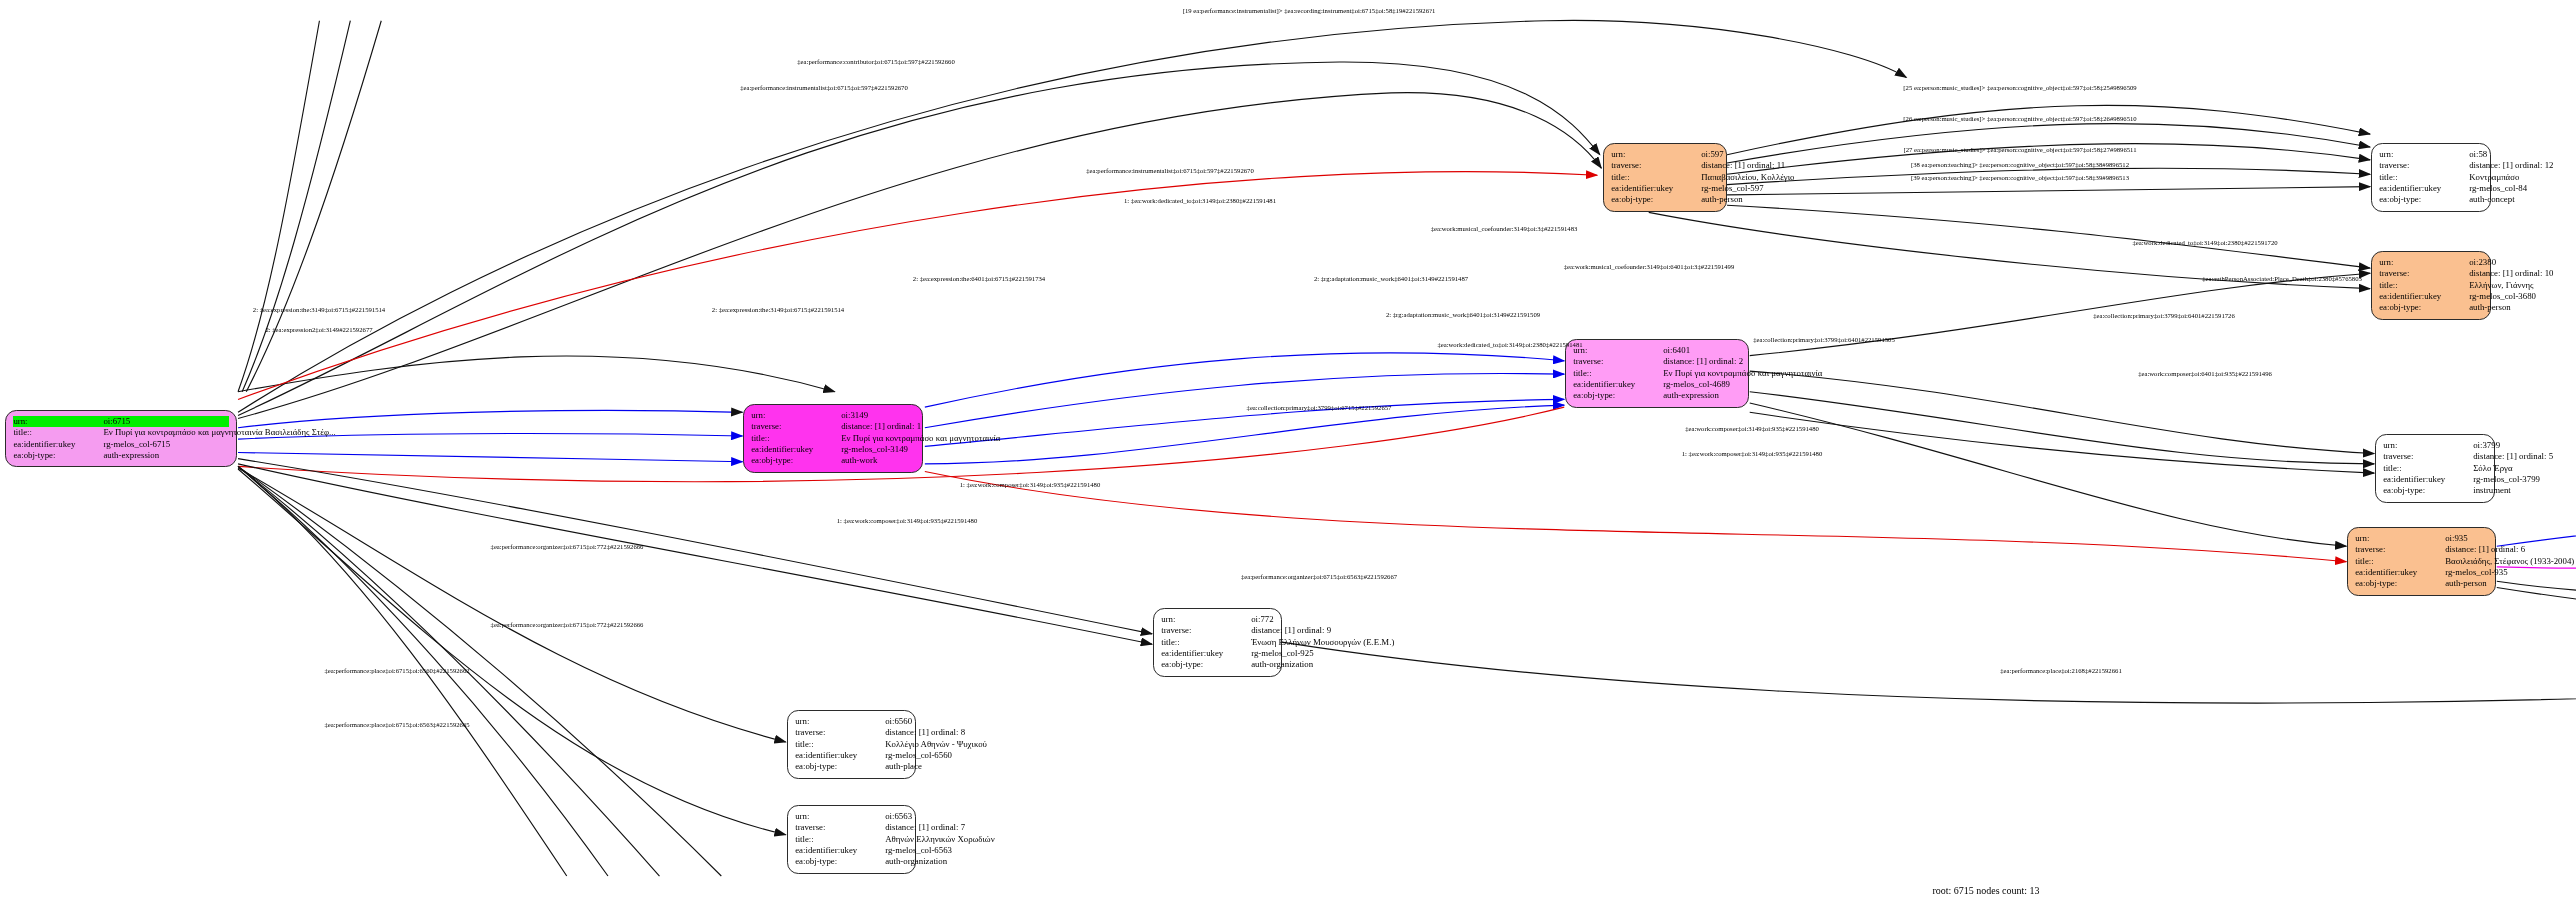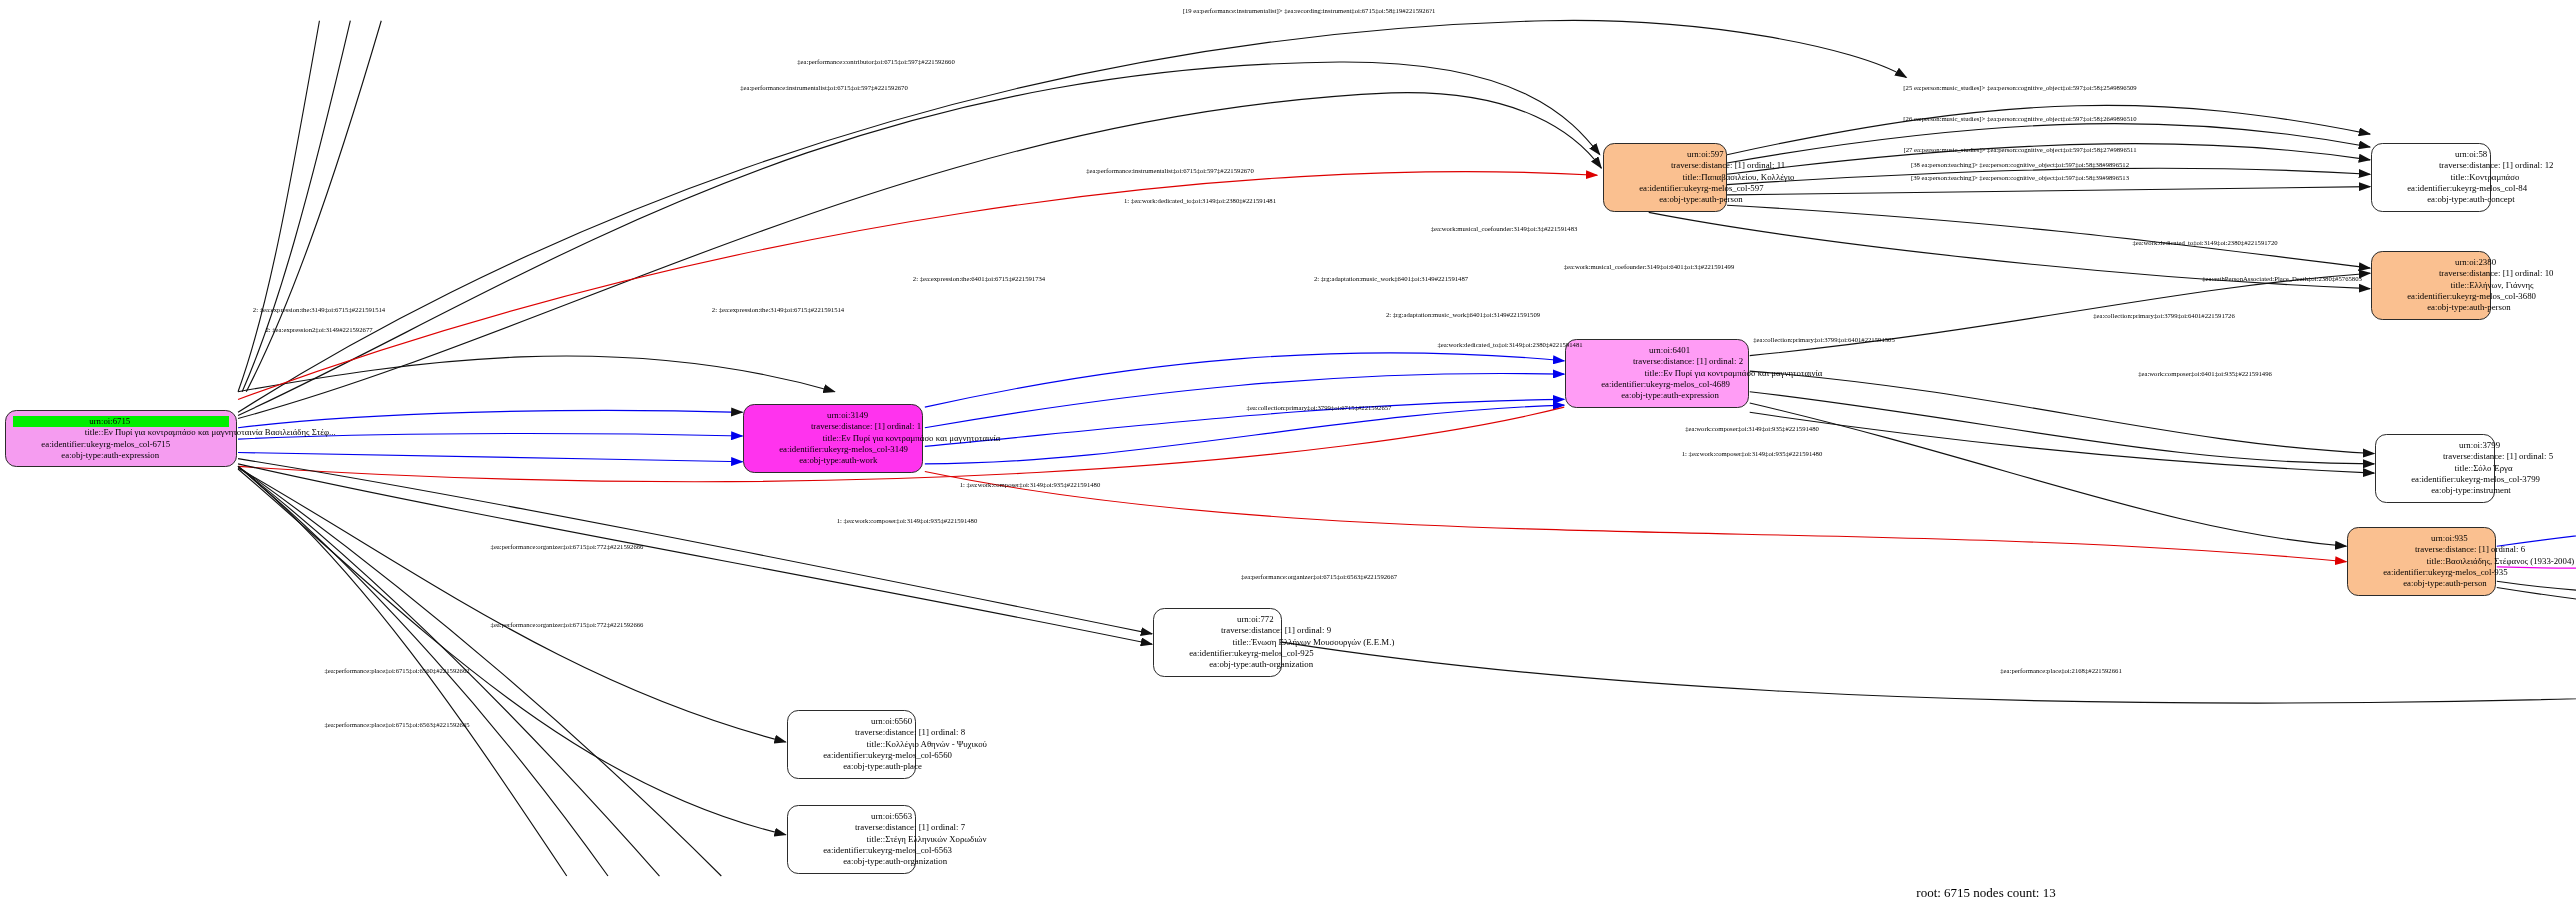--- a/index.html
+++ b/index.html
@@ -6,28 +6,28 @@
   body{font-family:"Liberation Serif", serif;}
   #canvas{position:relative;width:3976px;height:905px;overflow:hidden;background:#fff;}
   svg.edges{position:absolute;left:0;top:0;width:3976px;height:905px;pointer-events:none;}
   .node{position:absolute;border:1px solid #2b2b2b;border-radius:11.3px;box-sizing:border-box;
         padding:5.2px 7.2px;background:#ffffff;}
   .node.person{background:#fac090;}
   .node.expr{background:#ff9cf5;}
   .node.work{background:#ff33ee;}
   .node.root{background:#f59cf0;}
   .row{display:flex;align-items:baseline;white-space:nowrap;line-height:1.28;font-size:8.8px;color:#000;}
-  .k{width:90px;flex:0 0 90px;text-align:right;}
+  .k{width:90px;flex:0 0 90px;}
   .v{flex:1 1 auto;}
   .root .row.urnrow{background:#00ee00;}
   .root .row.urnrow .k{background:#00ee00;}
   .elabel{position:absolute;font-size:7.7px;color:#000;white-space:nowrap;
           transform:translate(-50%,-50%);background:rgba(255,255,255,0.0);}
   .elabel.xs{font-size:6.7px;}
-  .footer{position:absolute;font-size:13px;color:#000;white-space:nowrap;transform:translateX(-50%);}
+  .footer{position:absolute;font-size:10px;color:#000;white-space:nowrap;transform:translateX(-50%);}
 </style>
 </head>
 <body>
 
 <div id="canvas">
 
   <svg class="edges" viewBox="0 0 7717 1756">
     <defs>
       <marker id="ah" markerWidth="11" markerHeight="8" refX="10" refY="4" orient="auto">
         <path d="M0,0 L11,4 L0,8 z" fill="#111"></path>
@@ -325,21 +325,21 @@
         <div class="row urnrow">
           <span class="k">urn:</span>
           <span class="v">oi:6563</span>
         </div>
         <div class="row">
           <span class="k">traverse:</span>
           <span class="v">distance: [1]    ordinal: 7</span>
         </div>
         <div class="row">
           <span class="k">title::</span>
-          <span class="v">Στέγη Ελληνικών Χορωδιών</span>
+          <span class="v">Αθηνών Ελληνικών Χορωδιών</span>
         </div>
         <div class="row">
           <span class="k">ea:identifier:ukey</span>
           <span class="v">rg-melos_col-6563</span>
         </div>
         <div class="row">
           <span class="k">ea:obj-type:</span>
           <span class="v">auth-organization</span>
         </div>
       </div>

